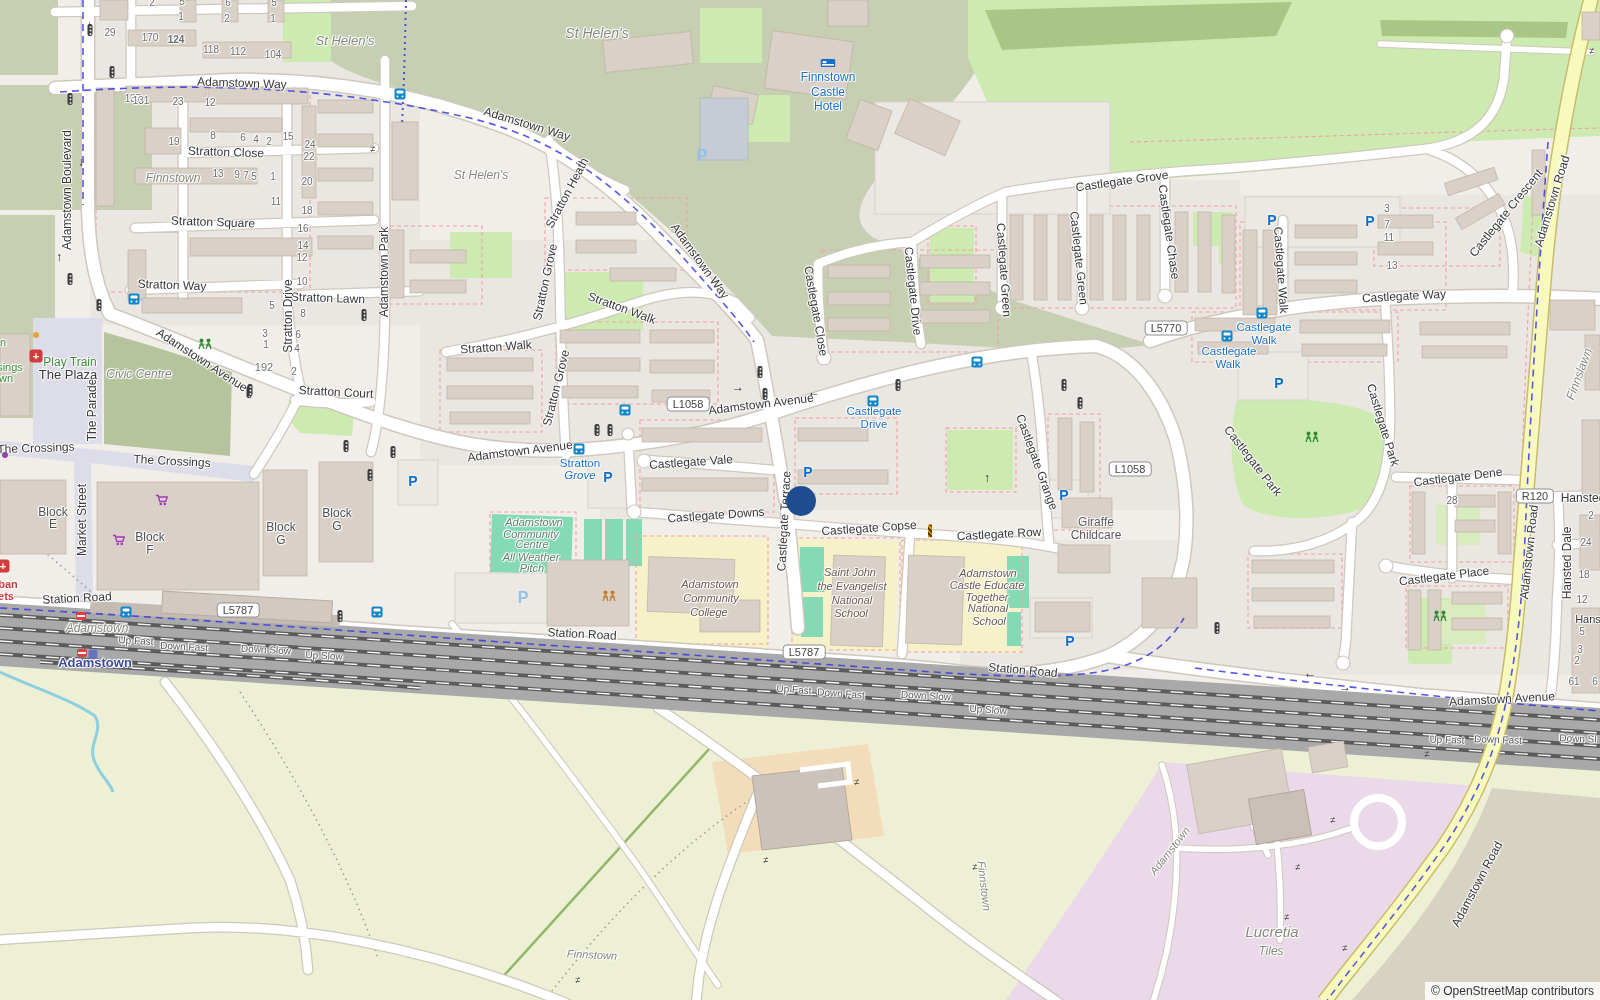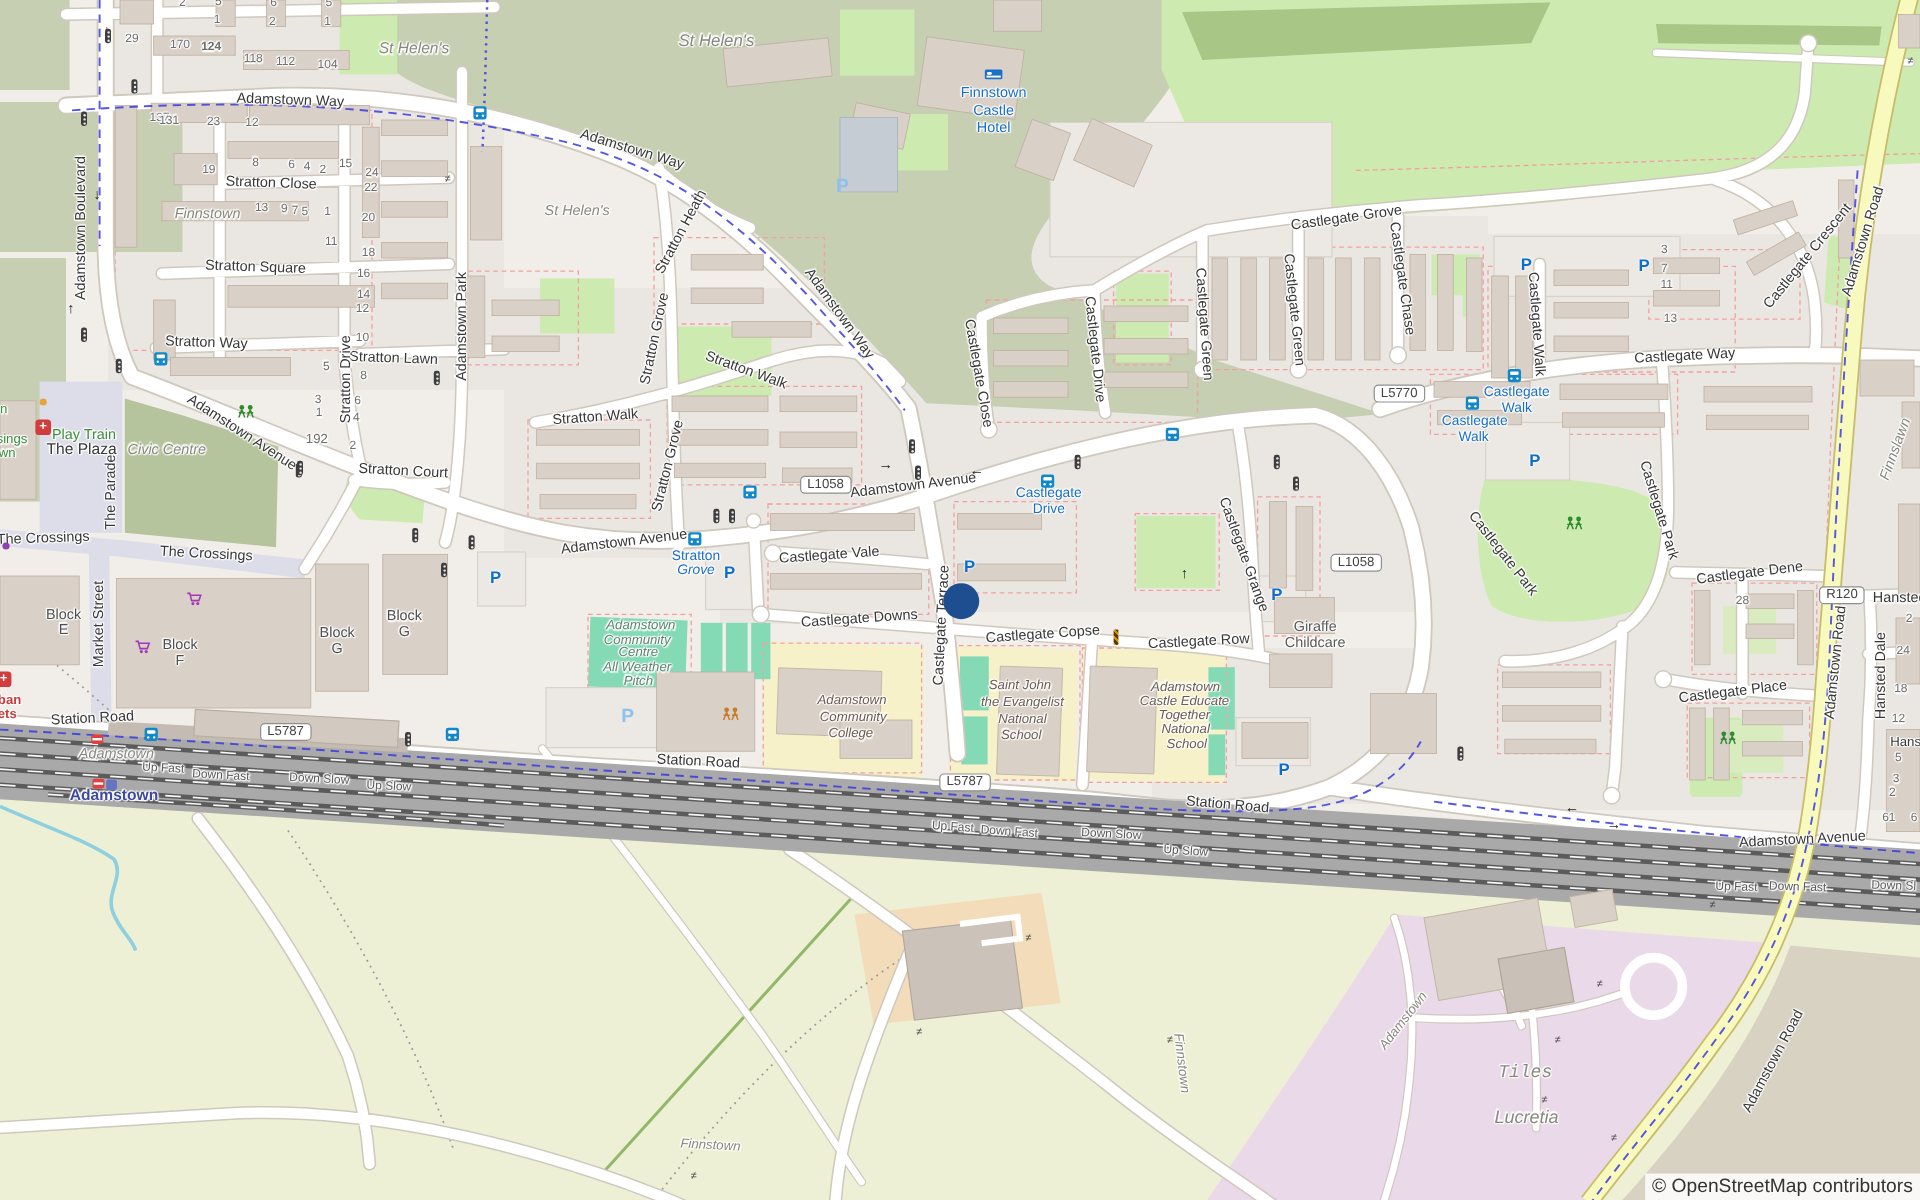--- a/index.html
+++ b/index.html
@@ -38,21 +38,21 @@
   .ic-ph{width:13px;height:13px;background:#d23c3c;border-radius:3px;color:#fff;font-size:11px;font-weight:bold;
         text-align:center;line-height:13px;}
   .ic-sta2{width:9px;height:9px;background:#6874c2;border-radius:2px;}
   .ic-rr{width:10px;height:8px;background:#e04040;border-radius:2px;}
   .ic-rr::before{content:"";position:absolute;left:1px;top:3px;width:8px;height:2px;background:#fff;}
   .ic-lc{width:4px;height:13px;background:repeating-linear-gradient(45deg,#d89000 0 2px,#5a3c00 2px 4px);border-radius:1px;}
   .ic-do{width:6px;height:6px;background:#e8a33d;border-radius:50%;}
   .ic-dp{width:6px;height:6px;background:#8e44ad;border-radius:50%;}
   #marker{position:absolute;border-radius:50%;transform:translate(-50%,-50%);}
   #attrib{position:absolute;right:0;bottom:0;background:rgba(255,255,255,.85);
-        font-size:16px;color:#333;padding:2px 6px;}
+        font-size:12px;color:#333;padding:2px 6px;}
 </style>
 </head>
 <body>
 
 <div id="map">
   <svg id="base" width="1600" height="1000" viewBox="0 0 1600 1000">
     <defs>
       <path id="Rmain" d="M88,-5 L88,200 C88,252 96,288 110,314 M55,88 L230,80 C335,78 422,96 502,126 C562,148 612,186 657,233 C697,274 732,307 757,340 M110,314 C180,340 250,372 320,398 C370,417 420,435 470,444 C510,451 550,452 590,449 C650,444 710,434 770,414 C840,390 910,370 980,358 C1020,351 1060,347 1096,346 M757,340 C766,382 776,442 786,502 C791,546 795,586 798,628 M1096,346 C1135,356 1162,396 1176,440 C1186,480 1189,520 1184,556 C1176,602 1150,636 1108,656 C1068,671 1020,676 972,673 M-5,602 C200,616 400,634 560,642 C660,648 770,656 870,663 C910,666 945,670 972,673 M1108,656 C1180,668 1300,682 1420,695 L1605,710 M1150,341 C1220,316 1300,304 1380,299 C1445,296 1505,295 1560,297 L1605,299"></path>
       <path id="Rmin" d="M1006,192 C1065,182 1125,176 1185,171 C1265,166 1345,158 1425,149 C1472,143 1498,120 1504,78 L1507,36 M1430,150 C1478,166 1506,204 1512,250 C1514,268 1514,283 1512,297 M1002,196 L1002,306 M1082,192 L1082,306 M1165,180 L1165,294 M912,242 C913,280 916,314 921,344 M912,242 C940,225 975,205 1006,192 M818,264 C818,300 820,332 824,356 M818,264 C850,250 880,244 912,242 M1283,220 L1283,302 M646,460 C690,463 730,466 772,470 M636,512 C690,516 740,520 778,523 M790,524 C850,529 910,533 970,537 C1010,540 1045,544 1090,556 M910,534 C907,574 905,614 902,654 M1032,356 C1038,392 1041,424 1043,456 C1045,494 1047,522 1049,542 M628,434 L632,512 M1385,300 C1388,342 1390,382 1390,420 C1390,462 1382,500 1358,520 C1330,543 1292,552 1254,551 M1352,522 C1350,560 1348,600 1346,640 L1343,663 M1396,477 L1520,480 M1388,566 C1420,572 1460,577 1520,580 M1452,480 L1452,578 M1540,497 L1605,495 M1558,497 C1560,530 1560,565 1557,600 C1556,640 1554,672 1550,700 M1557,545 L1600,543 M131,-5 L131,88 M183,86 L183,298 M287,88 L287,300 M287,300 C290,335 295,365 301,392 M385,60 L385,300 C385,360 380,420 371,452 M185,153 L374,148 M135,228 L374,220 M130,290 L300,284 M300,295 L420,291 M55,12 L412,6 M549,140 C556,180 559,230 560,290 C561,350 563,410 566,455 M446,352 C520,340 585,320 645,300 C678,290 710,289 735,302 L750,318 M549,142 C575,165 600,180 625,190 M295,400 C320,404 345,404 371,402 M254,474 C270,450 285,425 300,395 M165,682 C210,740 255,805 290,880 C300,910 306,940 308,970 M-5,940 L190,928 C300,922 420,950 522,986 C548,996 560,1000 572,1006 M658,708 C740,762 830,832 920,902 C975,947 1030,982 1062,1005 M757,795 C722,880 700,940 696,1005"></path>
       <path id="Rsvc" d="M1162,765 C1176,805 1180,855 1174,905 C1170,945 1162,975 1152,1005 M1176,848 C1240,852 1300,847 1352,828 M1270,792 C1278,840 1282,890 1280,940 M1208,772 C1238,800 1258,828 1268,855 M1380,44 L1592,52 M452,624 C515,700 575,780 635,862 C662,900 690,945 718,985"></path>
@@ -379,21 +379,21 @@
       <div class="lbl pl" style="left: 597px; top: 33px; transform: translate(-50%, -50%) rotate(0deg); font-size: 14px;">St Helen's</div>
       <div class="lbl pl" style="left: 481px; top: 175px; transform: translate(-50%, -50%) rotate(0deg);">St Helen's</div>
       <div class="lbl pl" style="left: 173px; top: 178px; transform: translate(-50%, -50%) rotate(0deg);">Finnstown</div>
       <div class="lbl pl" style="left: 1579px; top: 374px; transform: translate(-50%, -50%) rotate(-70deg);">Finnslawn</div>
       <div class="lbl pl" style="left: 592px; top: 955px; transform: translate(-50%, -50%) rotate(3deg); font-size: 11px;">Finnstown</div>
       <div class="lbl pl" style="left: 984px; top: 886px; transform: translate(-50%, -50%) rotate(83deg); font-size: 11px;">Finnstown</div>
       <div class="lbl pl" style="left: 1170px; top: 851px; transform: translate(-50%, -50%) rotate(-52deg); font-size: 11px;">Adamstown</div>
       <div class="lbl pl" style="left: 97px; top: 628px; transform: translate(-50%, -50%) rotate(0deg);">Adamstown</div>
       <div class="lbl pl" style="left: 139px; top: 374px; transform: translate(-50%, -50%) rotate(0deg);">Civic Centre</div>
       <div class="lbl pl" style="left: 1272px; top: 931px; transform: translate(-50%, -50%) rotate(0deg); font-size: 15px;">Lucretia</div>
-      <div class="lbl pl" style="left: 1271px; top: 894px; transform: translate(-50%, -50%) rotate(0deg); font-size: 15px; font-family: Liberation Mono, monospace;">Tiles</div>
+      <div class="lbl pl" style="left: 1271px; top: 951px; transform: translate(-50%, -50%) rotate(0deg); font-size: 12px;">Tiles</div>
       <div class="lbl poi" style="left: 828px; top: 77px; transform: translate(-50%, -50%) rotate(0deg); font-size: 12px;">Finnstown</div>
       <div class="lbl poi" style="left: 828px; top: 92px; transform: translate(-50%, -50%) rotate(0deg); font-size: 12px;">Castle</div>
       <div class="lbl poi" style="left: 828px; top: 106px; transform: translate(-50%, -50%) rotate(0deg); font-size: 12px;">Hotel</div>
       <div class="lbl poi" style="left: 580px; top: 464px; transform: translate(-50%, -50%) rotate(0deg);">Stratton</div>
       <div class="lbl poi" style="left: 580px; top: 476px; transform: translate(-50%, -50%) rotate(0deg); font-style: italic;">Grove</div>
       <div class="lbl poi" style="left: 874px; top: 412px; transform: translate(-50%, -50%) rotate(0deg);">Castlegate</div>
       <div class="lbl poi" style="left: 874px; top: 425px; transform: translate(-50%, -50%) rotate(0deg);">Drive</div>
       <div class="lbl poi" style="left: 1264px; top: 328px; transform: translate(-50%, -50%) rotate(0deg);">Castlegate</div>
       <div class="lbl poi" style="left: 1264px; top: 341px; transform: translate(-50%, -50%) rotate(0deg);">Walk</div>
       <div class="lbl poi" style="left: 1229px; top: 352px; transform: translate(-50%, -50%) rotate(0deg);">Castlegate</div>

